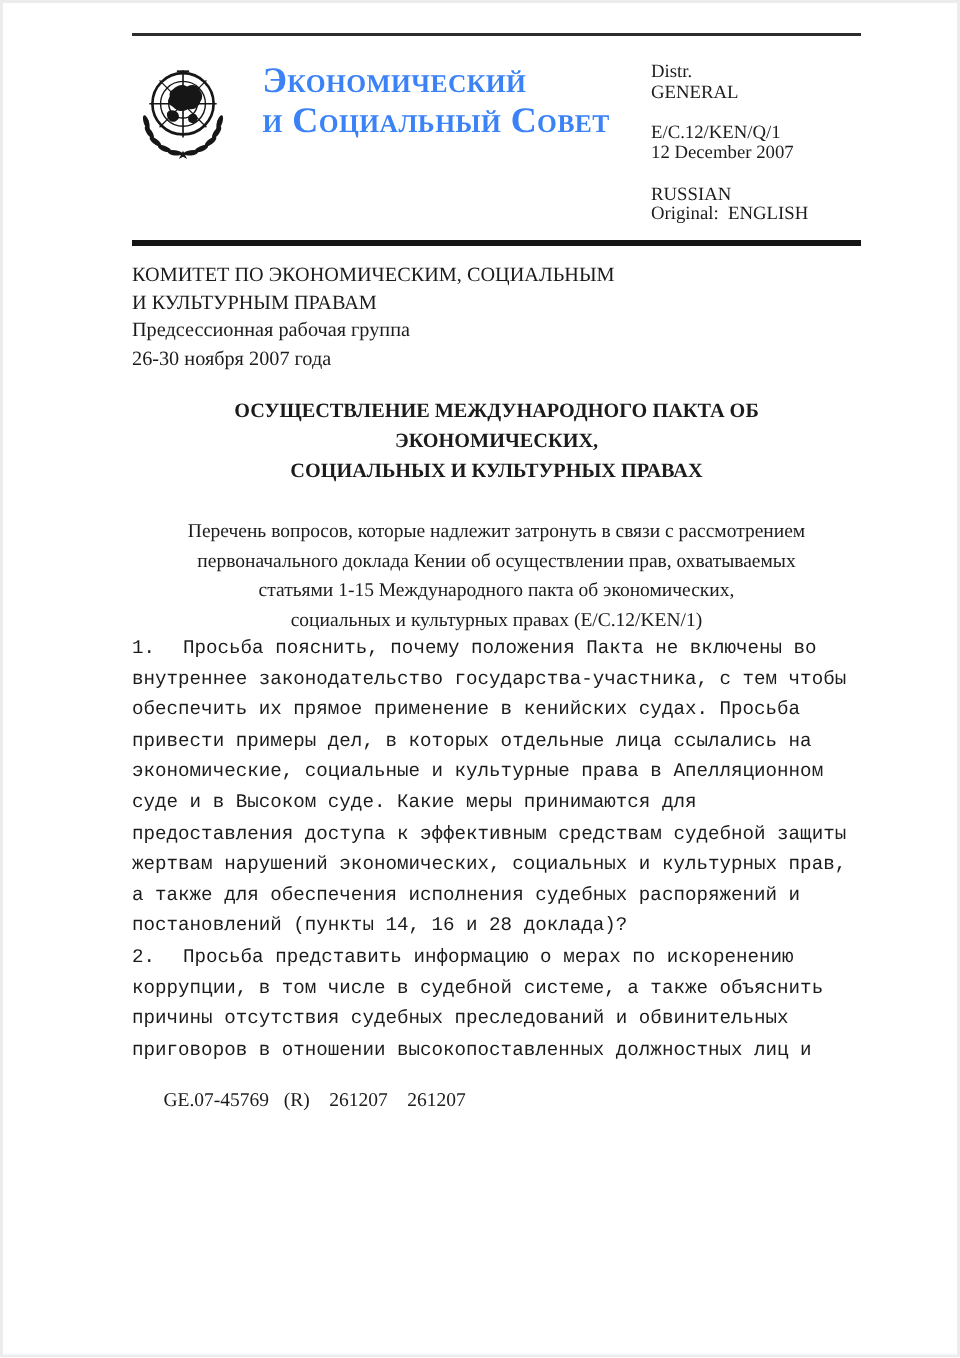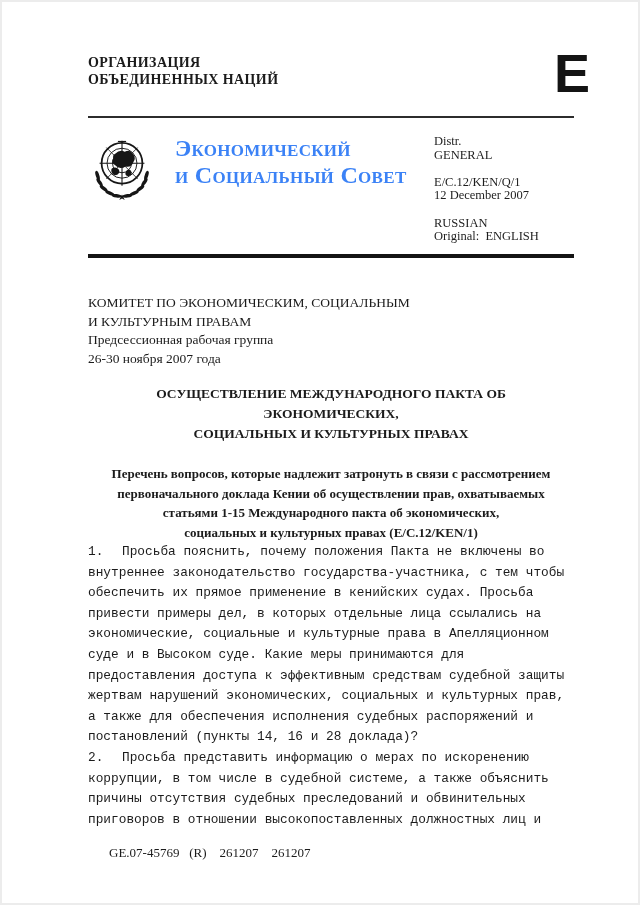--- a/index.html
+++ b/index.html
@@ -74,37 +74,37 @@
     color: #1d1d1d;
   }
   .rule-thick {
     margin-top: 9px;
     height: 4px;
     background: #141414;
   }
 
   
   .committee {
-    margin-top: 36px;
+    margin-top: 10px;
     font-size: 13.5px;
     line-height: 18.5px;
   }
 
   
   .doc-title {
     margin-top: 16px;
     text-align: center;
     font-weight: bold;
     font-size: 13.5px;
     line-height: 20px;
   }
   .doc-subtitle {
     margin-top: 20px;
     text-align: center;
-    font-weight: bold;
+    font-weight: normal;
     font-size: 13px;
     line-height: 19.5px;
   }
 
   
   .section-heading {
     margin-top: 27px;
     font-weight: bold;
     font-size: 13.5px;
     line-height: 18px;
@@ -128,25 +128,20 @@
     white-space: pre;
     margin-left: 21px;
   }
 </style>
 </head>
 <body>
 
 <div class="page">
   <div class="content">
 
-    <div class="header-top">
-      <div class="org-name lines">ОРГАНИЗАЦИЯ
-ОБЪЕДИНЕННЫХ НАЦИЙ</div>
-      <div class="doc-letter">E</div>
-    </div>
 
     <div class="rule-thin"></div>
 
     <div class="masthead">
       <svg class="emblem" viewBox="0 0 100 100" aria-hidden="true">
         <g stroke="#161616" fill="none" stroke-width="2">
           <circle cx="50" cy="40" r="30" stroke-width="2.6"></circle>
           <circle cx="50" cy="40" r="22" stroke-width="1.4"></circle>
           <circle cx="50" cy="40" r="14" stroke-width="1.4"></circle>
           <circle cx="50" cy="40" r="6" stroke-width="1.4"></circle>

